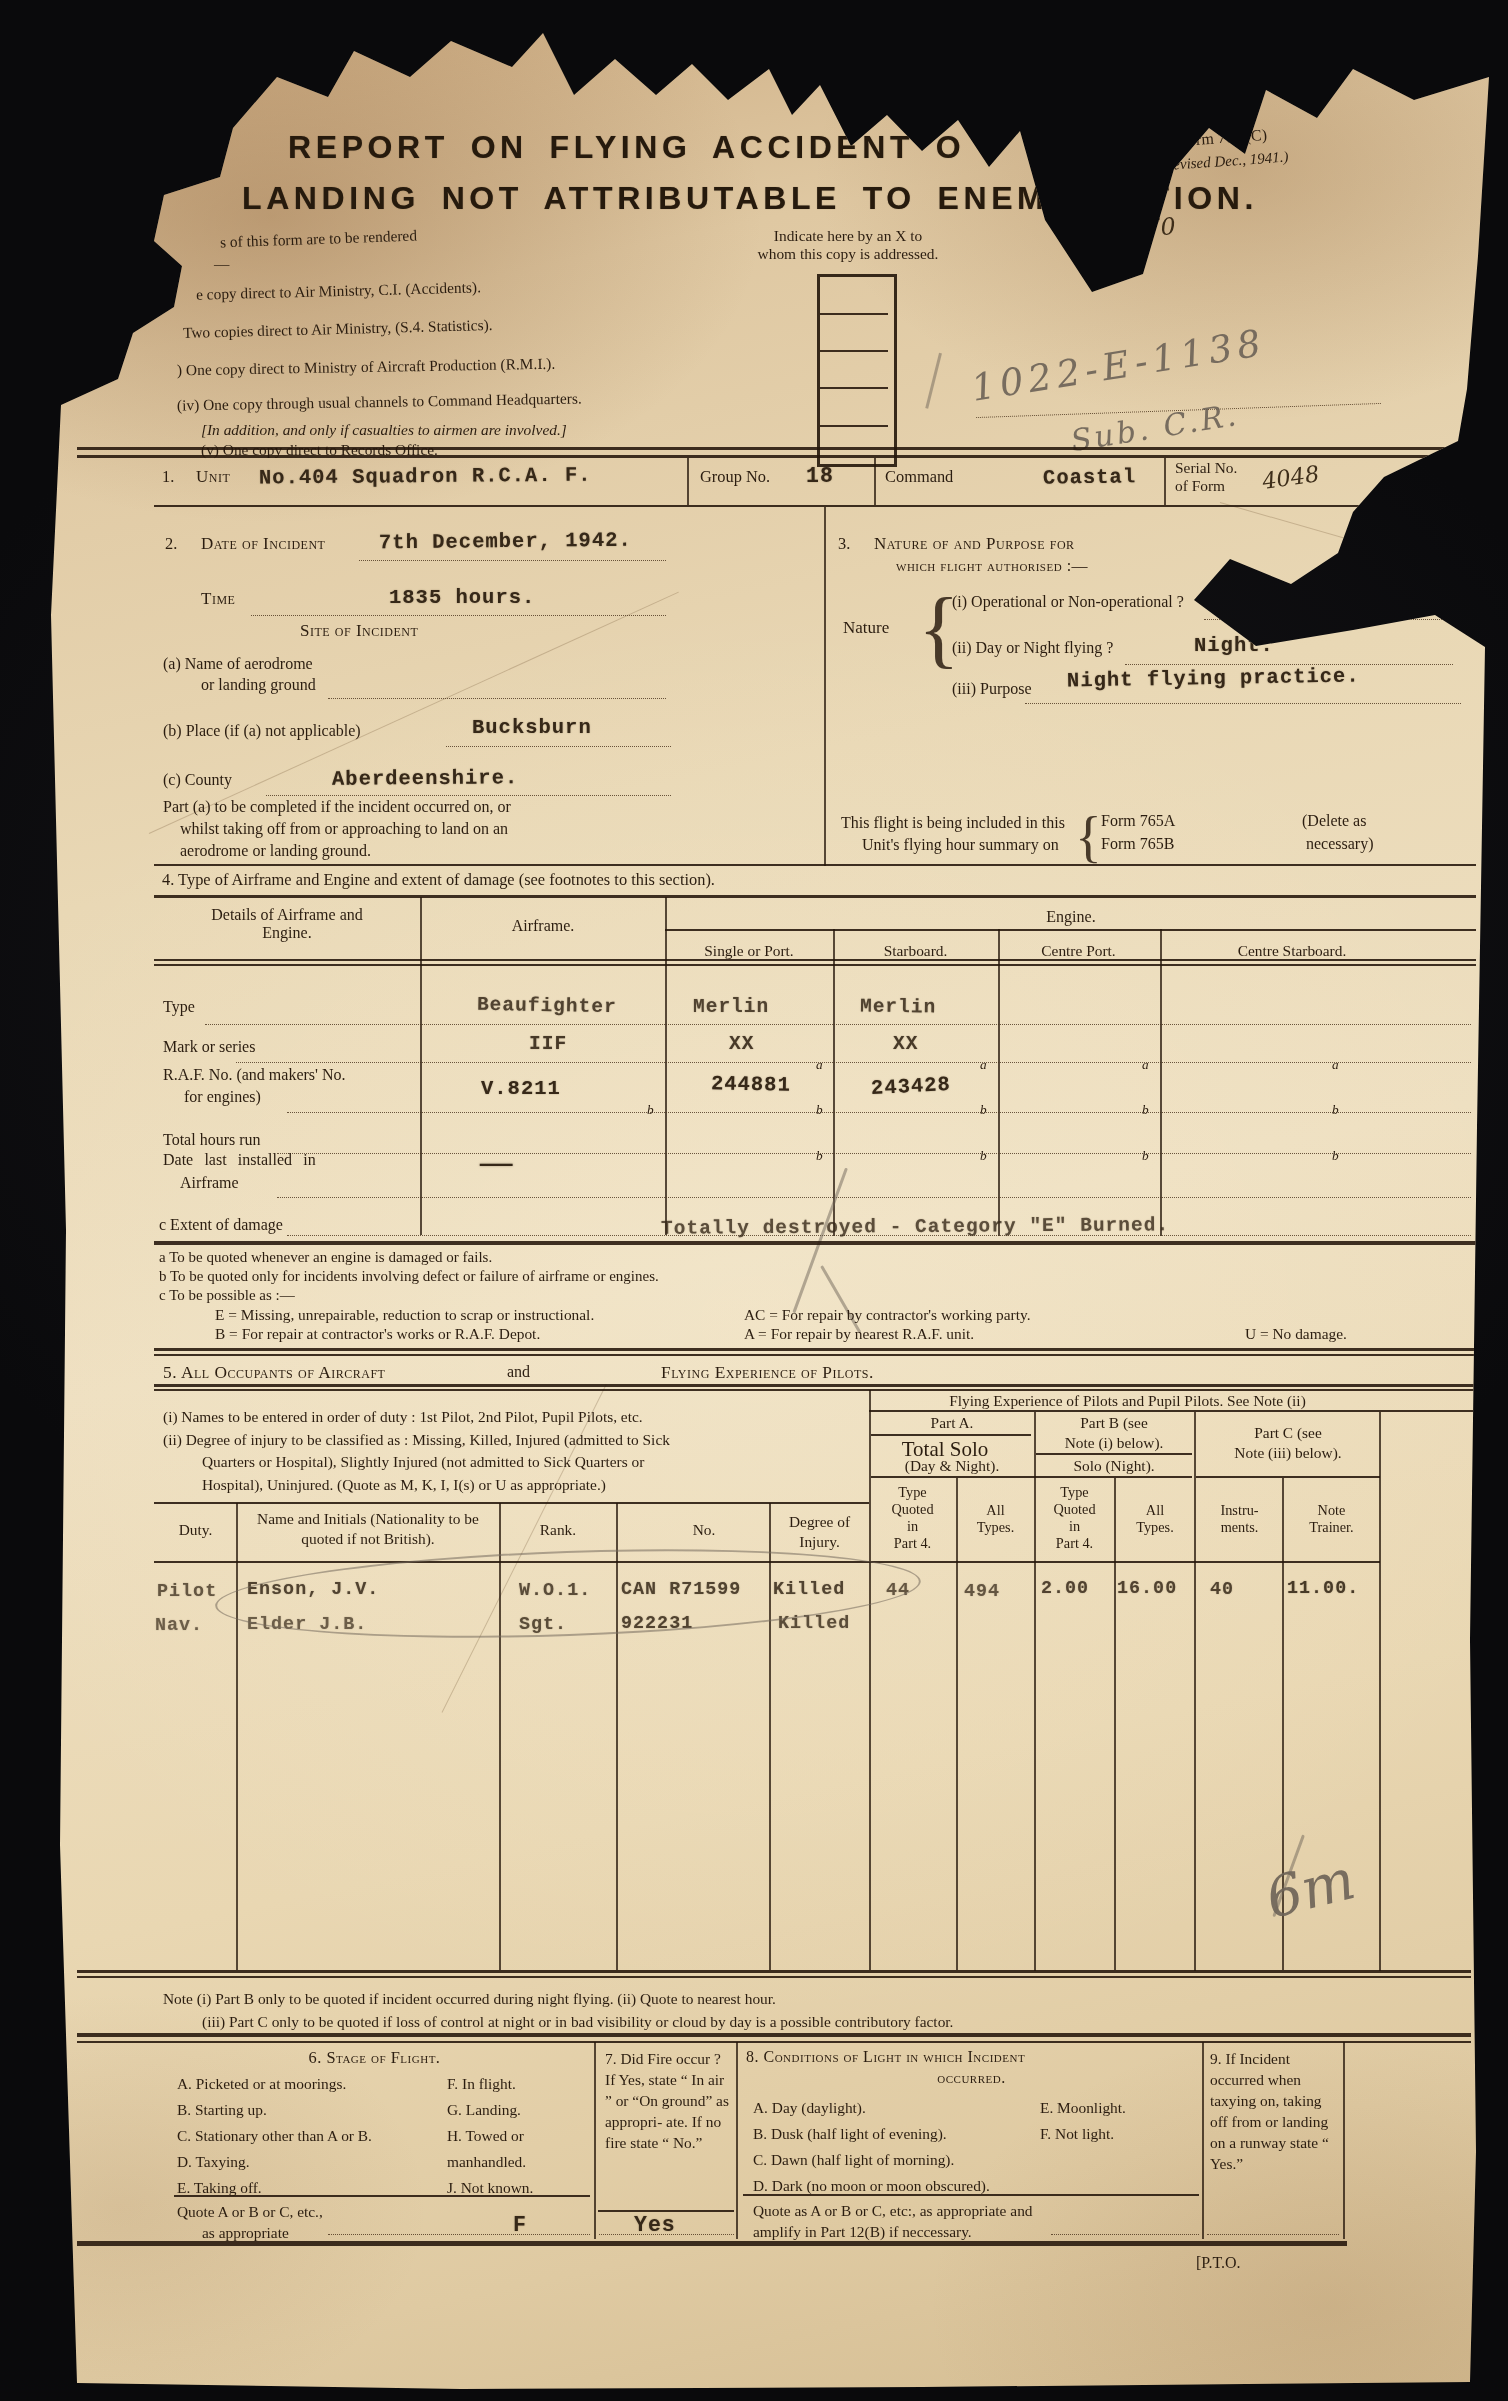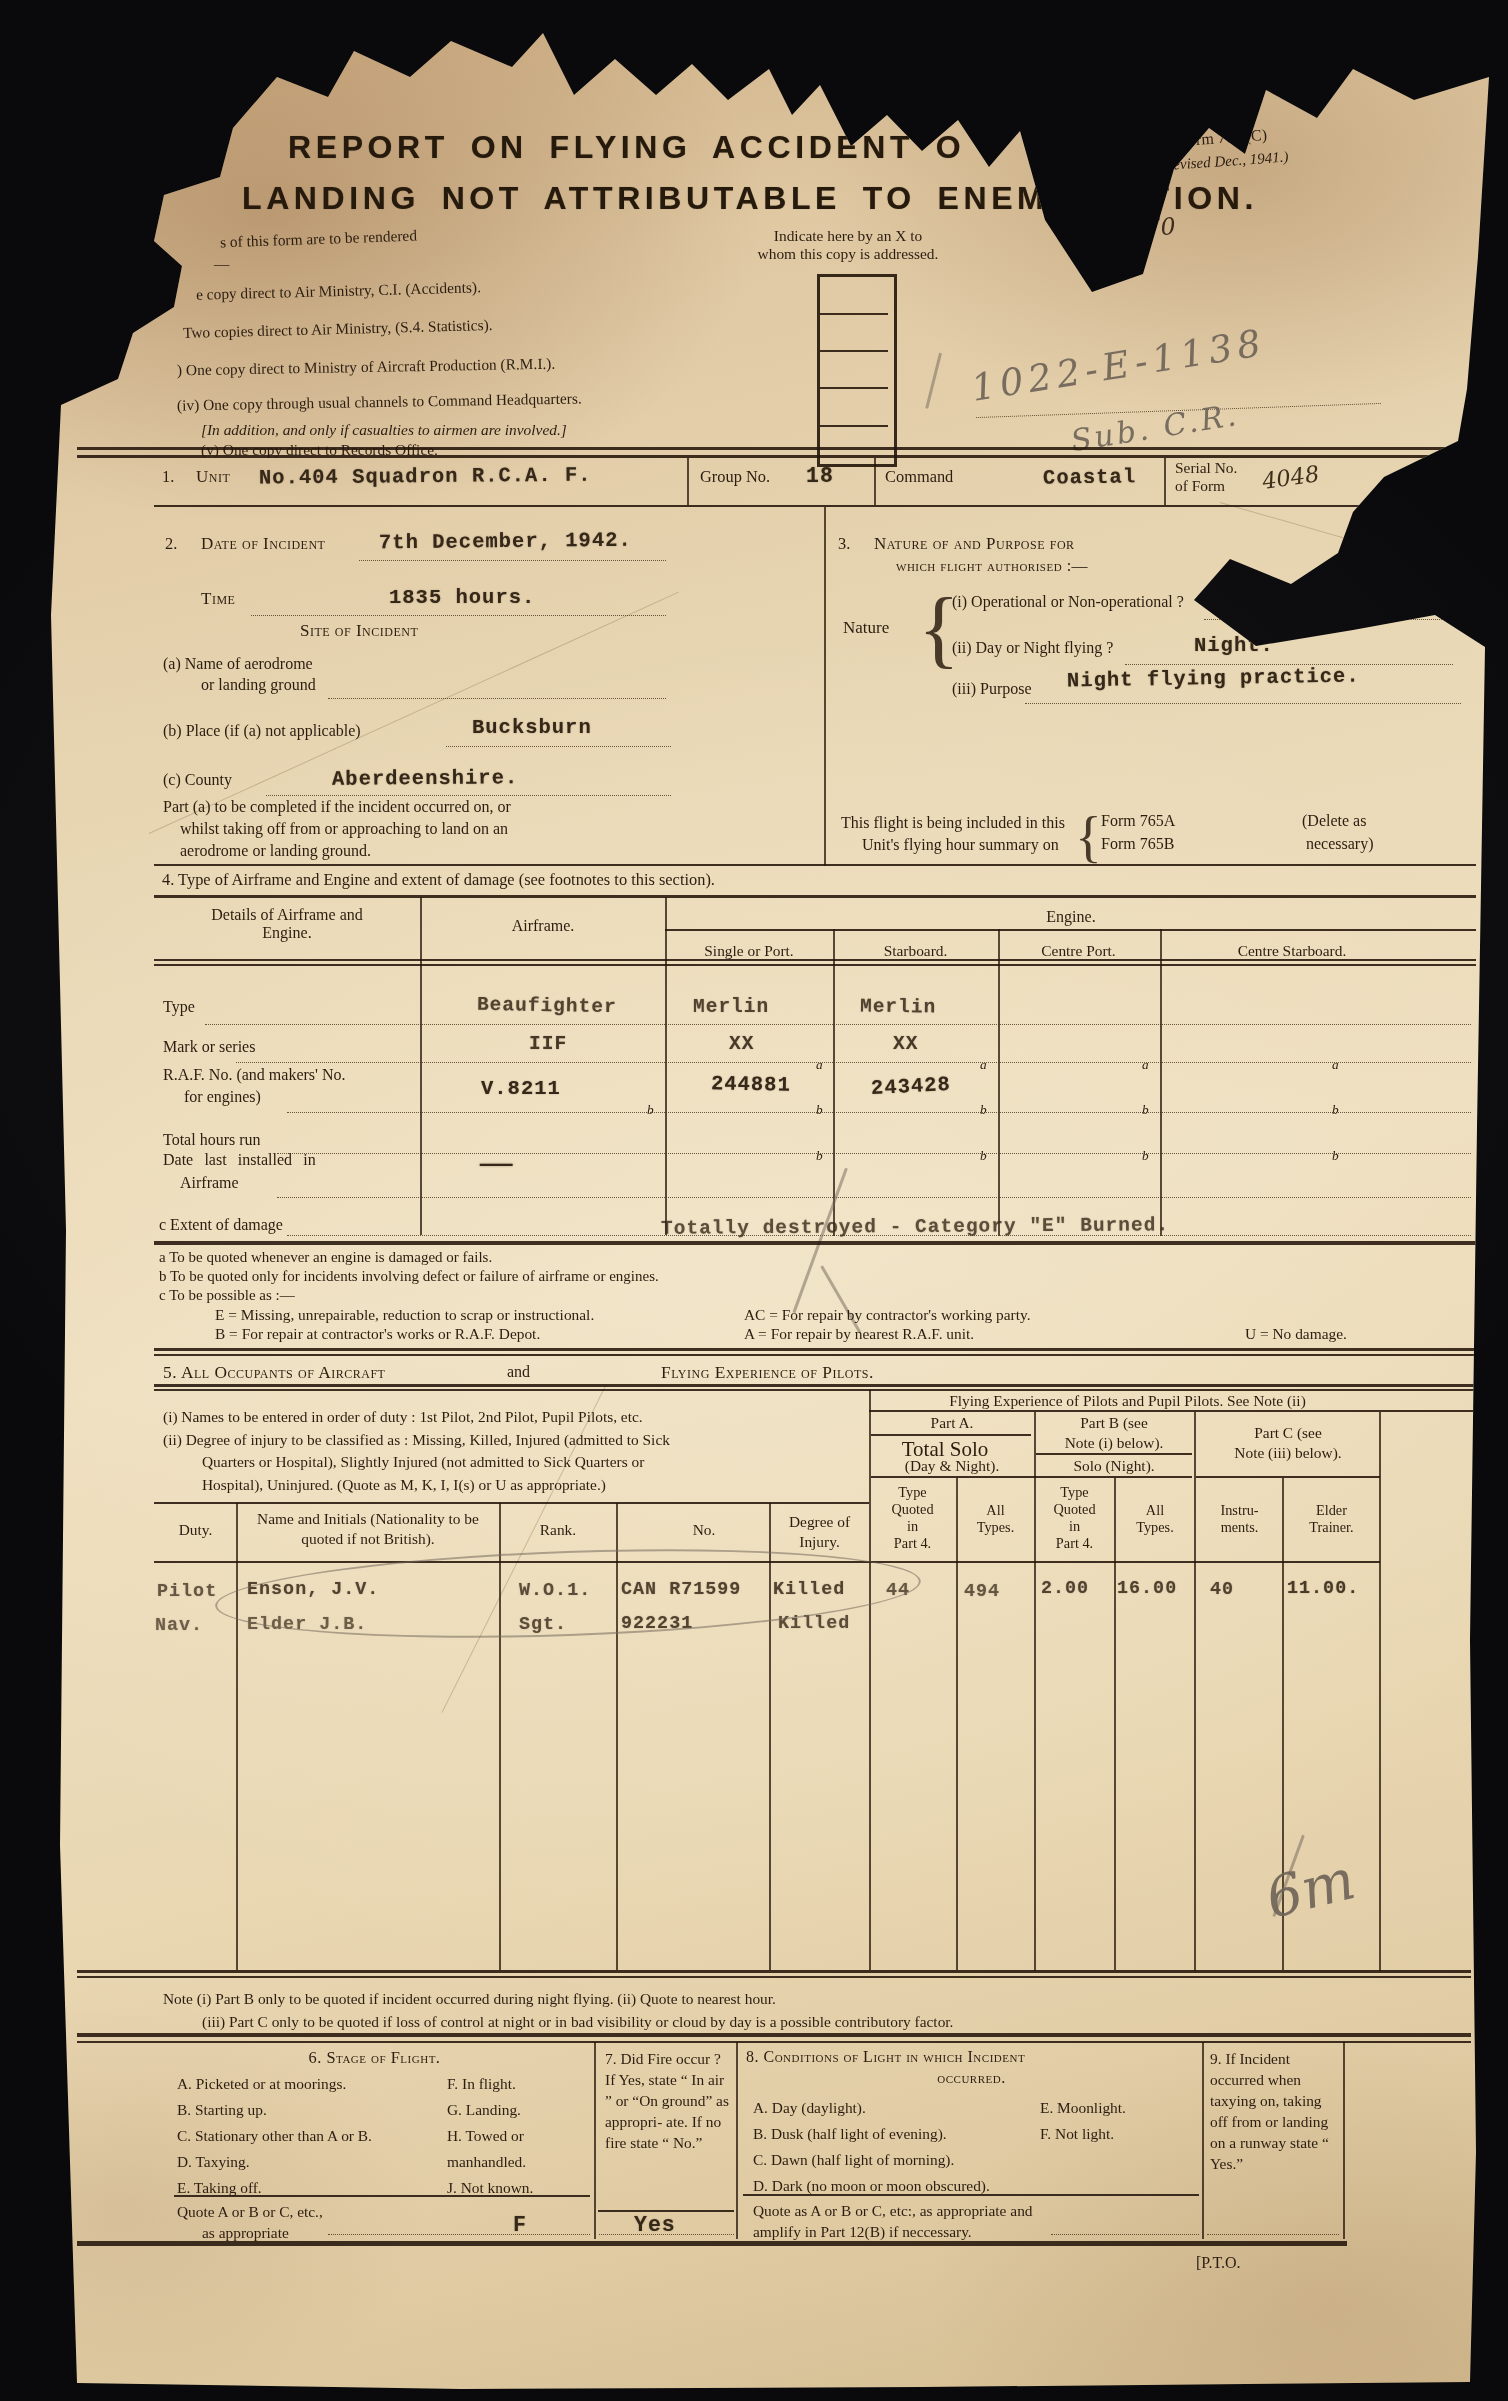--- a/index.html
+++ b/index.html
@@ -282,21 +282,21 @@
   </div>
   <div class="abs t ctr" style="left:1116px;top:1502px;width:78px;font-size:14.3px;line-height:1.2">
     <div>All</div>
     <div>Types.</div>
   </div>
   <div class="abs t ctr" style="left:1196px;top:1502px;width:87px;font-size:14.3px;line-height:1.2">
     <div>Instru-</div>
     <div>ments.</div>
   </div>
   <div class="abs t ctr" style="left:1284px;top:1502px;width:95px;font-size:14.3px;line-height:1.2">
-    <div>Elder</div>
+    <div>Note</div>
     <div>Trainer.</div>
   </div>
 
   <div class="abs hl" style="left:154px;top:1502px;width:715px;height:1.5px"></div>
   <div class="abs vl" style="left:236px;top:1503px;width:1.5px;height:467px"></div>
   <div class="abs vl" style="left:499px;top:1503px;width:1.5px;height:467px"></div>
   <div class="abs vl" style="left:616px;top:1503px;width:1.5px;height:467px"></div>
   <div class="abs vl" style="left:769px;top:1503px;width:1.5px;height:467px"></div>
   <div class="abs t ctr" style="left:155px;top:1521px;width:81px;font-size:15.4px">Duty.</div>
   <div class="abs t ctr" style="left:240px;top:1509px;width:256px;font-size:15.4px;line-height:1.3">Name and Initials (Nationality to be quoted if not British).</div>

